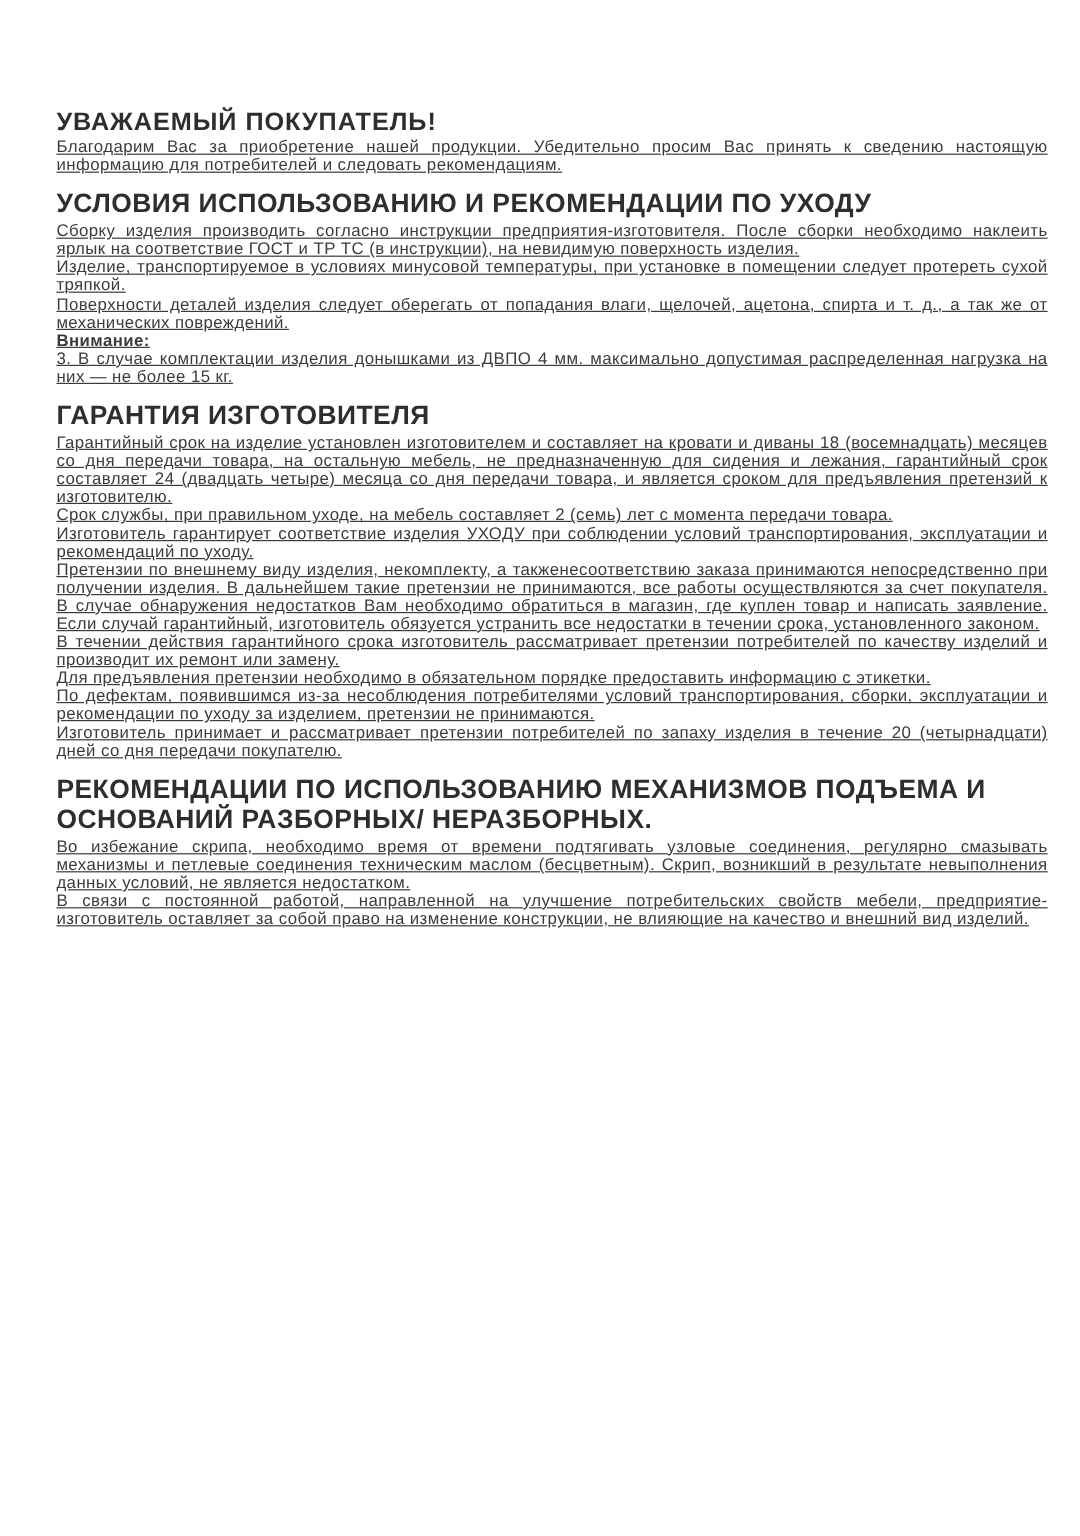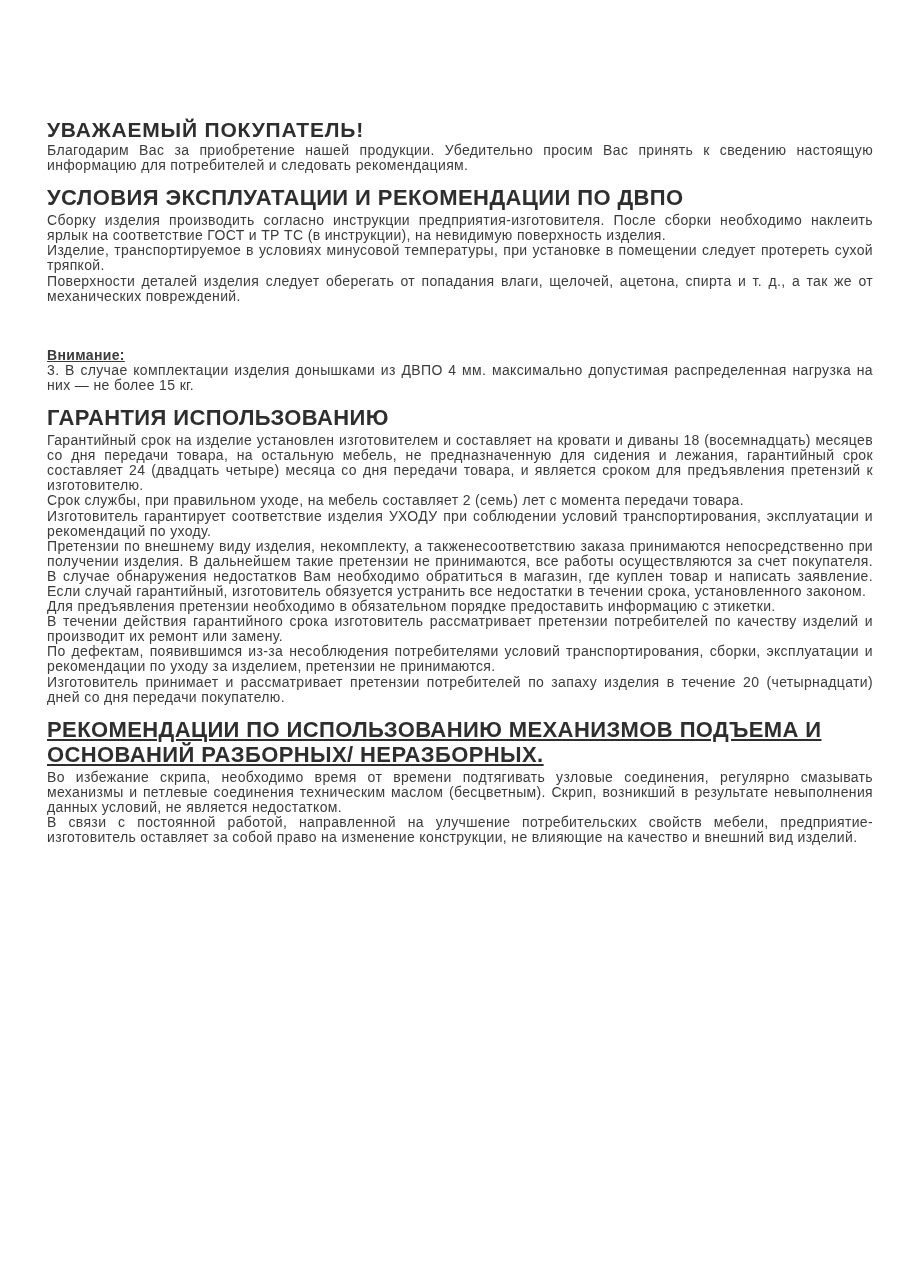--- a/index.html
+++ b/index.html
@@ -10,85 +10,84 @@
   body {
     width: 900px;
     height: 1280px;
     font-family: "Liberation Sans", sans-serif;
     overflow: hidden;
   }
   .doc {
     box-sizing: border-box;
     width: 900px;
     height: 1280px;
-    padding: 118px 27px 0 47px;
+    padding: 90px 27px 0 47px;
     color: #3b3b3b;
   }
   .doc p {
     margin: 0;
     font-size: 14px;
     line-height: 15.1px;
     letter-spacing: 0.35px;
     text-align: justify;
     color: #3b3b3b;
+    text-decoration: underline;
   }
   h1.doc-title {
     margin: 0 0 2px 0;
     font-size: 21px;
     line-height: 23px;
     font-weight: bold;
     letter-spacing: 0.8px;
     color: #2e2e2e;
   }
   h2.section-title {
     margin: 12px 0 3px 0;
     font-size: 22px;
     line-height: 25px;
     font-weight: bold;
     letter-spacing: 0.4px;
     color: #2e2e2e;
   }
   h2.section-title.two-line {
     max-width: 780px;
-    text-decoration: underline;
   }
   p.attention {
     font-weight: bold;
     text-decoration: underline;
     text-align: left;
-    margin-top: 44px;
   }
 </style>
 </head>
 <body>
 
 <div class="doc">
 
   <section>
     <h1 class="doc-title">УВАЖАЕМЫЙ ПОКУПАТЕЛЬ!</h1>
     <p>Благодарим Вас за приобретение нашей продукции. Убедительно просим Вас принять к сведению настоящую информацию для потребителей и следовать рекомендациям.</p>
   </section>
 
   <section>
-    <h2 class="section-title">УСЛОВИЯ ЭКСПЛУАТАЦИИ И РЕКОМЕНДАЦИИ ПО ДВПО</h2>
+    <h2 class="section-title">УСЛОВИЯ ИСПОЛЬЗОВАНИЮ И РЕКОМЕНДАЦИИ ПО УХОДУ</h2>
     <p>Сборку изделия производить согласно инструкции предприятия-изготовителя. После сборки необходимо наклеить ярлык на соответствие ГОСТ и ТР ТС (в инструкции), на невидимую поверхность изделия.</p>
     <p>Изделие, транспортируемое в условиях минусовой температуры, при установке в помещении следует протереть сухой тряпкой.</p>
     <p>Поверхности деталей изделия следует оберегать от попадания влаги, щелочей, ацетона, спирта и т. д., а так же от механических повреждений.</p>
     <p class="attention">Внимание:</p>
     <p>3. В случае комплектации изделия донышками из ДВПО 4 мм. максимально допустимая распределенная нагрузка на них — не более 15 кг.</p>
   </section>
 
   <section>
-    <h2 class="section-title">ГАРАНТИЯ ИСПОЛЬЗОВАНИЮ</h2>
+    <h2 class="section-title">ГАРАНТИЯ ИЗГОТОВИТЕЛЯ</h2>
     <p>Гарантийный срок на изделие установлен изготовителем и составляет на кровати и диваны 18 (восемнадцать) месяцев со дня передачи товара, на остальную мебель, не предназначенную для сидения и лежания, гарантийный срок составляет 24 (двадцать четыре) месяца со дня передачи товара, и является сроком для предъявления претензий к изготовителю.</p>
     <p>Срок службы, при правильном уходе, на мебель составляет 2 (семь) лет с момента передачи товара.</p>
     <p>Изготовитель гарантирует соответствие изделия УХОДУ при соблюдении условий транспортирования, эксплуатации и рекомендаций по уходу.</p>
     <p>Претензии по внешнему виду изделия, некомплекту, а такженесоответствию заказа принимаются непосредственно при получении изделия. В дальнейшем такие претензии не принимаются, все работы осуществляются за счет покупателя. В случае обнаружения недостатков  Вам необходимо обратиться в магазин, где куплен товар и написать заявление. Если случай гарантийный, изготовитель обязуется устранить все недостатки в течении срока, установленного законом.</p>
+    <p>В течении действия гарантийного срока изготовитель рассматривает претензии потребителей по качеству изделий и производит их ремонт или замену.</p>
     <p>Для предъявления претензии необходимо в обязательном порядке предоставить информацию с этикетки.</p>
-    <p>В течении действия гарантийного срока изготовитель рассматривает претензии потребителей по качеству изделий и производит их ремонт или замену.</p>
     <p>По дефектам, появившимся из-за несоблюдения потребителями условий транспортирования, сборки, эксплуатации и рекомендации по уходу за изделием, претензии не принимаются.</p>
     <p>Изготовитель принимает и рассматривает претензии потребителей по запаху изделия в течение 20 (четырнадцати) дней со дня передачи  покупателю.</p>
   </section>
 
   <section>
     <h2 class="section-title two-line">РЕКОМЕНДАЦИИ ПО ИСПОЛЬЗОВАНИЮ МЕХАНИЗМОВ ПОДЪЕМА И ОСНОВАНИЙ РАЗБОРНЫХ/ НЕРАЗБОРНЫХ.</h2>
     <p>Во избежание скрипа, необходимо время от времени подтягивать узловые соединения, регулярно смазывать механизмы и петлевые соединения техническим маслом (бесцветным). Скрип, возникший в результате невыполнения данных условий, не является недостатком.</p>
     <p>В связи с постоянной работой, направленной на улучшение потребительских свойств мебели, предприятие-изготовитель оставляет за собой право на изменение конструкции, не влияющие на качество и внешний вид изделий.</p>
   </section>
 

